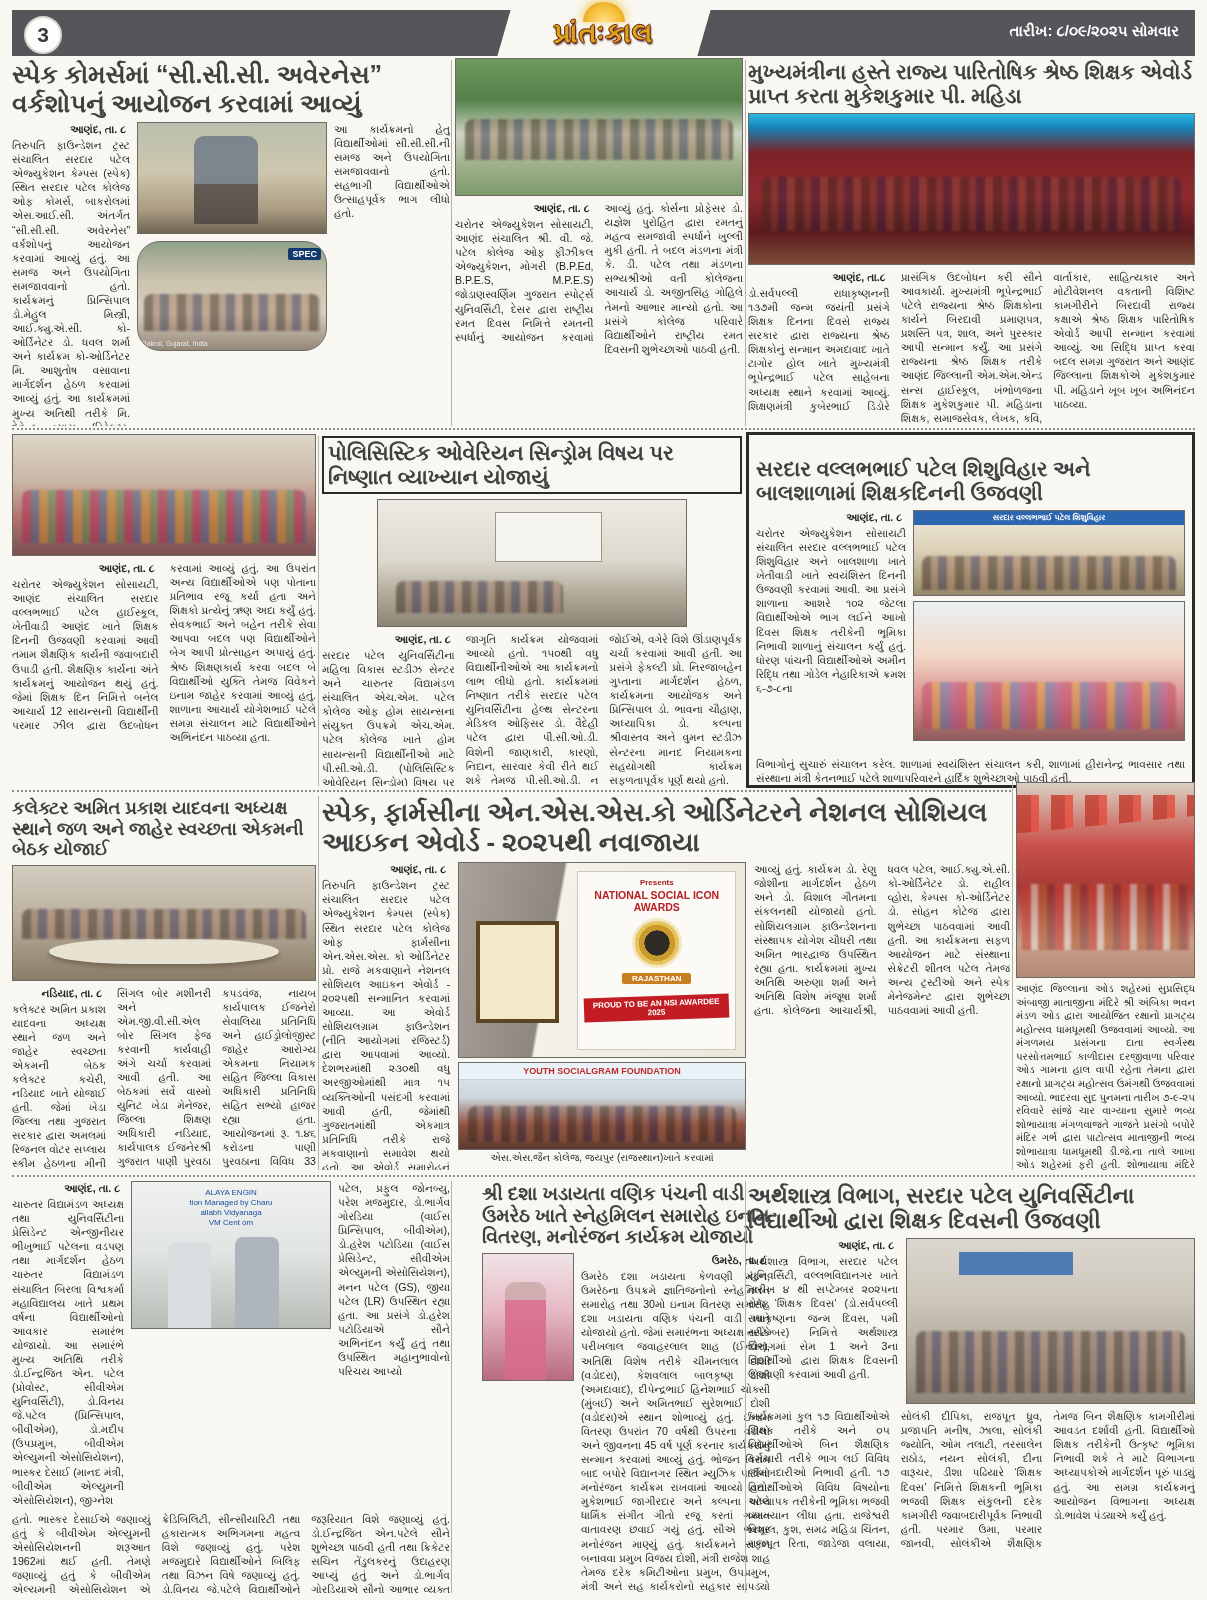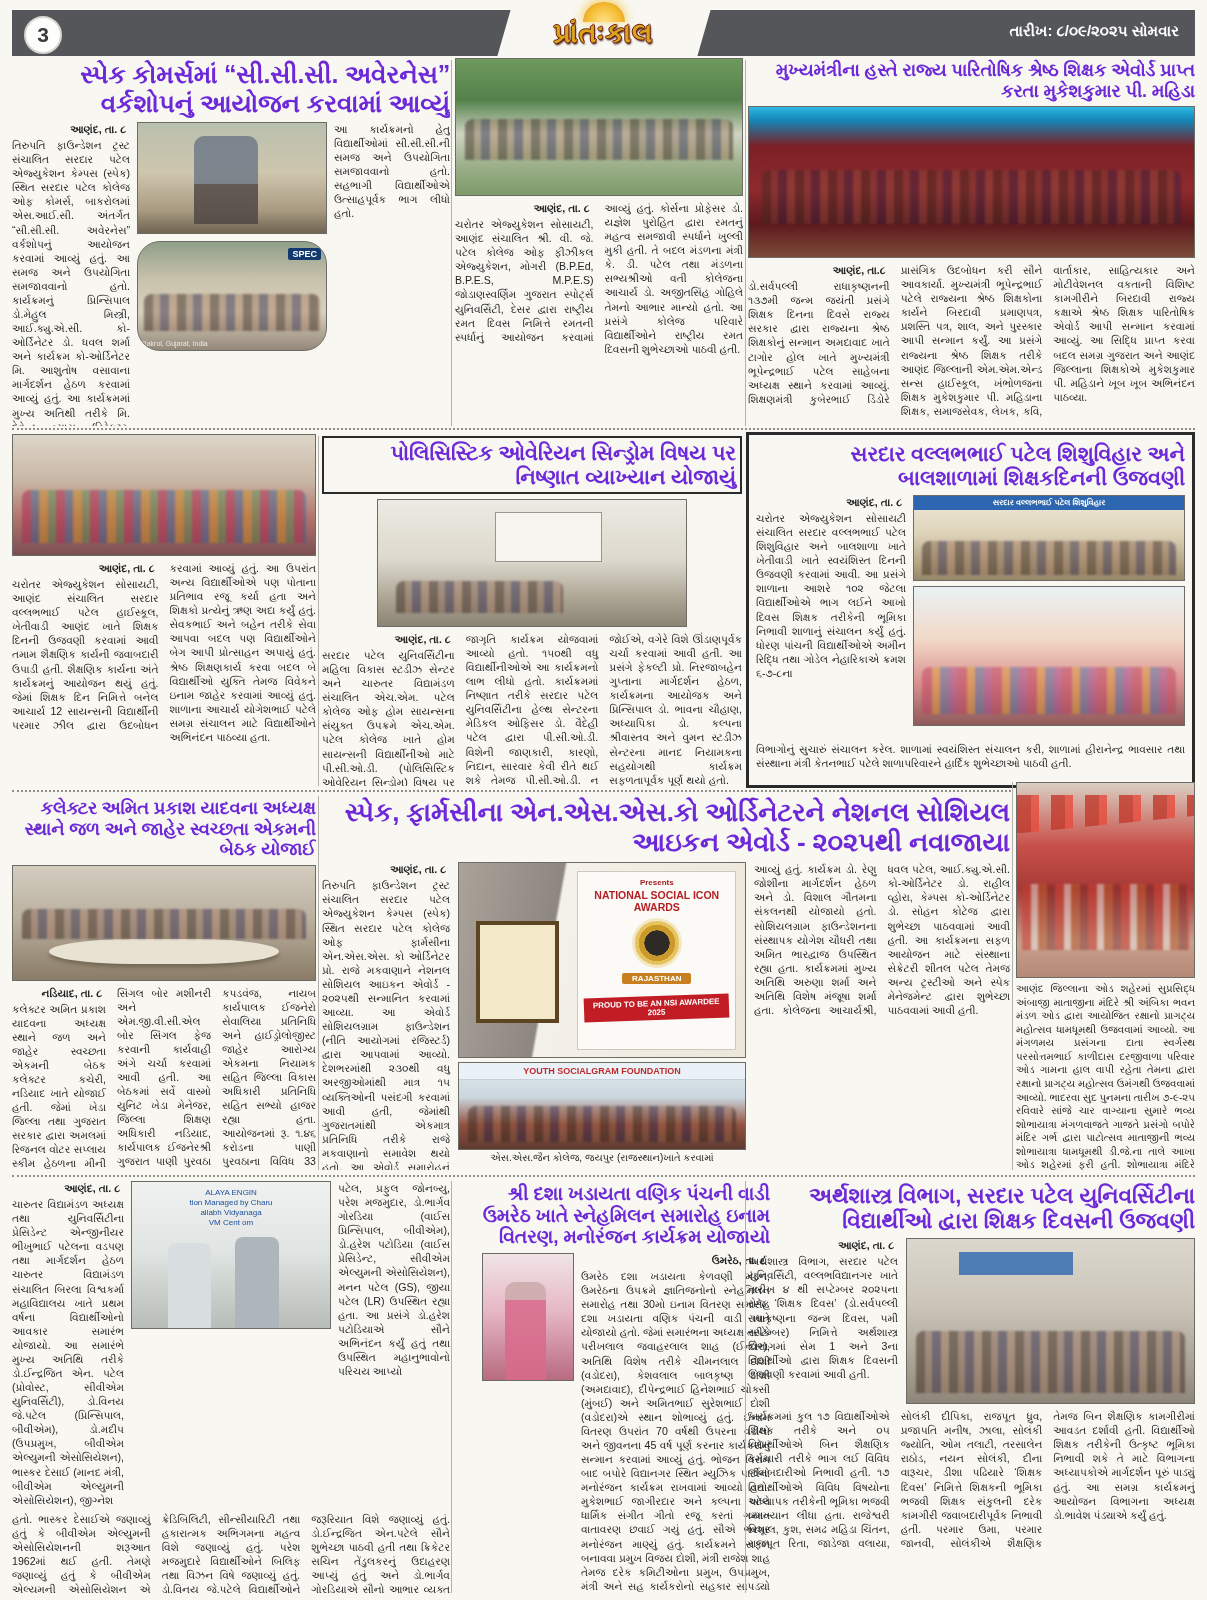--- a/index.html
+++ b/index.html
@@ -15,28 +15,28 @@
   .masthead{position:absolute;left:50%;top:-8px;transform:translateX(-50%);text-align:center;width:220px;}
   .sun{width:42px;height:20px;margin:0 auto;border-radius:42px 42px 0 0;
        background:radial-gradient(circle at 50% 100%,#ffe28a 0%,#f5bd35 55%,#d98d10 100%);
        box-shadow:0 -2px 8px 2px rgba(245,197,64,.65);}
   .mast-text{display:block;margin-top:-4px;font-size:27px;font-weight:bold;color:#d8a61c;
              text-shadow:-1px 0 #6f1d12,1px 0 #6f1d12,0 -1px #6f1d12,0 1px #6f1d12,1px 2px 2px #3b0f08;
              letter-spacing:1px;}
   .dateline-top{position:absolute;right:16px;top:12px;color:#ffffff;font-weight:bold;font-size:15px;}
   
   .art{position:absolute;overflow:hidden;}
-  .hl{font-weight:bold;text-align:right;color:#6d28d9;line-height:1.14;letter-spacing:-0.2px;margin:2px 0 5px 0;}
+  .hl{font-weight:bold;text-align:left;color:#404040;line-height:1.14;letter-spacing:-0.2px;margin:2px 0 5px 0;}
   .body{font-size:10.6px;line-height:1.33;text-align:justify;color:#222;}
   .cols2{column-count:2;column-gap:11px;}
   .cols3{column-count:3;column-gap:11px;}
   .dl{text-align:right;font-weight:bold;margin:0 4px 2px 0;}
   .vrule{position:absolute;width:1px;background:#b3b1ab;}
   .hrule{position:absolute;height:0;border-top:2px dotted #8f8d87;}
-  .boxed{border:3px solid #2b2b2b;padding:5px 7px;box-sizing:border-box;}
+  .boxed{border:3px solid #2b2b2b;padding:20px 7px;box-sizing:border-box;}
   .hlbox{border:2px solid #2b2b2b;padding:3px 4px;}
   
   .ph{position:relative;border:1px solid #6d6b66;box-sizing:border-box;overflow:hidden;}
   .crowd{position:absolute;left:3%;right:3%;height:34%;bottom:18%;filter:blur(1px);opacity:.85;
          background:repeating-linear-gradient(90deg,rgba(60,42,32,.6) 0 9px,rgba(122,80,62,.4) 9px 16px,
                     rgba(42,34,66,.55) 16px 25px,rgba(150,96,70,.4) 25px 33px);
          border-radius:8px 8px 0 0;}
   .ph-speaker{background:linear-gradient(180deg,#b9c0ae 0%,#cfc6ae 45%,#a89a80 80%,#6f6452 100%);}
   .ph-class{background:linear-gradient(180deg,#8fa089 0%,#c9c2ad 35%,#d8d0bc 65%,#94887a 100%);}
   .ph-field{background:linear-gradient(180deg,#6f9a5e 0%,#53814a 30%,#cfd4c2 55%,#9db08a 78%,#7e9a6a 100%);}
@@ -123,21 +123,21 @@
     <div class="ph ph-field" style="height:138px;">
       <div class="crowd" style="bottom:26%;height:30%;"></div>
     </div>
     <div class="body cols2" style="margin-top:5px;">
       <div class="dl">આણંદ, તા. ૮</div>
       <span>ચરોતર એજ્યુકેશન સોસાયટી, આણંદ સંચાલિત શ્રી. વી. જે. પટેલ કોલેજ ઓફ ફીઝીકલ એજ્યુકેશન, મોગરી (B.P.Ed, B.P.E.S, M.P.E.S) જોડાણસ્વર્ણિમ ગુજરાત સ્પોર્ટ્સ યુનિવર્સિટી, દેસર દ્વારા રાષ્ટ્રીય રમત દિવસ નિમિત્તે રમતની સ્પર્ધાનું આયોજન કરવામાં આવ્યું હતું. કોર્સના પ્રોફેસર ડો. યજ્ઞેશ પુરોહિત દ્વારા રમતનું મહત્વ સમજાવી સ્પર્ધાને ખુલ્લી મુકી હતી. તે બદલ મંડળના મંત્રી કે. ડી. પટેલ તથા મંડળના સભ્યશ્રીઓ વતી કોલેજના આચાર્ય ડો. અજીતસિંહ ગોહિલે તેમનો આભાર માન્યો હતો. આ પ્રસંગે કોલેજ પરિવારે વિદ્યાર્થીઓને રાષ્ટ્રીય રમત દિવસની શુભેચ્છાઓ પાઠવી હતી.</span>
     </div>
   </div>
 
   <div class="art" style="left:748px;top:58px;width:447px;height:368px;">
-    <div class="hl" style="font-size:18px;">મુખ્યમંત્રીના હસ્તે રાજ્ય પારિતોષિક શ્રેષ્ઠ શિક્ષક એવોર્ડ પ્રાપ્ત કરતા મુકેશકુમાર પી. મહિડા</div>
+    <div class="hl" style="font-size:21px;">મુખ્યમંત્રીના હસ્તે રાજ્ય પારિતોષિક શ્રેષ્ઠ શિક્ષક એવોર્ડ પ્રાપ્ત કરતા મુકેશકુમાર પી. મહિડા</div>
     <div class="ph ph-stage" style="height:152px;">
       <div class="crowd" style="bottom:22%;height:36%;opacity:.7;"></div>
     </div>
     <div class="body cols3" style="margin-top:5px;">
       <div class="dl">આણંદ, તા.૮</div>
       <span>ડો.સર્વપલ્લી રાધાકૃષ્ણનની ૧૩૭મી જન્મ જયંતી પ્રસંગે શિક્ષક દિનના દિવસે રાજ્ય સરકાર દ્વારા રાજ્યના શ્રેષ્ઠ શિક્ષકોનું સન્માન અમદાવાદ ખાતે ટાગોર હોલ ખાતે મુખ્યમંત્રી ભૂપેન્દ્રભાઈ પટેલ સાહેબના અધ્યક્ષ સ્થાને કરવામાં આવ્યું. શિક્ષણમંત્રી કુબેરભાઈ ડિંડોરે પ્રાસંગિક ઉદબોધન કરી સૌને આવકાર્યા. મુખ્યમંત્રી ભૂપેન્દ્રભાઈ પટેલે રાજ્યના શ્રેષ્ઠ શિક્ષકોના કાર્યને બિરદાવી પ્રમાણપત્ર, પ્રશસ્તિ પત્ર, શાલ, અને પુરસ્કાર આપી સન્માન કર્યું. આ પ્રસંગે રાજ્યના શ્રેષ્ઠ શિક્ષક તરીકે આણંદ જિલ્લાની એમ.એમ.એન્ડ સન્સ હાઈસ્કૂલ, ખંભોળજના શિક્ષક મુકેશકુમાર પી. મહિડાના શિક્ષક, સમાજસેવક, લેખક, કવિ, વાર્તાકાર, સાહિત્યકાર અને મોટીવેશનલ વકતાની વિશિષ્ટ કામગીરીને બિરદાવી રાજ્ય કક્ષાએ શ્રેષ્ઠ શિક્ષક પારિતોષિક એવોર્ડ આપી સન્માન કરવામાં આવ્યું. આ સિદ્ધિ પ્રાપ્ત કરવા બદલ સમગ્ર ગુજરાત અને આણંદ જિલ્લાના શિક્ષકોએ મુકેશકુમાર પી. મહિડાને ખૂબ ખૂબ અભિનંદન પાઠવ્યા.</span>
     </div>
   </div>
 
   <div class="vrule" style="left:451px;top:60px;height:366px;"></div>

